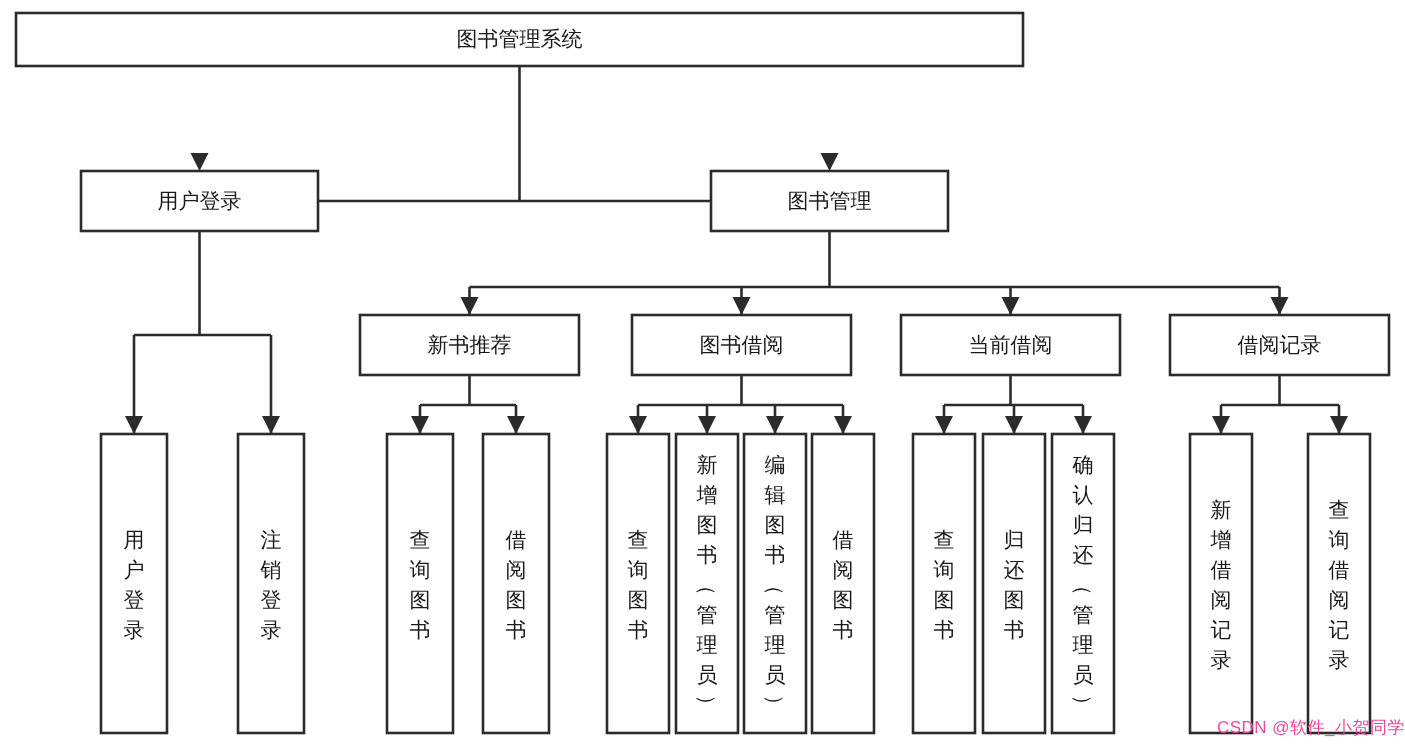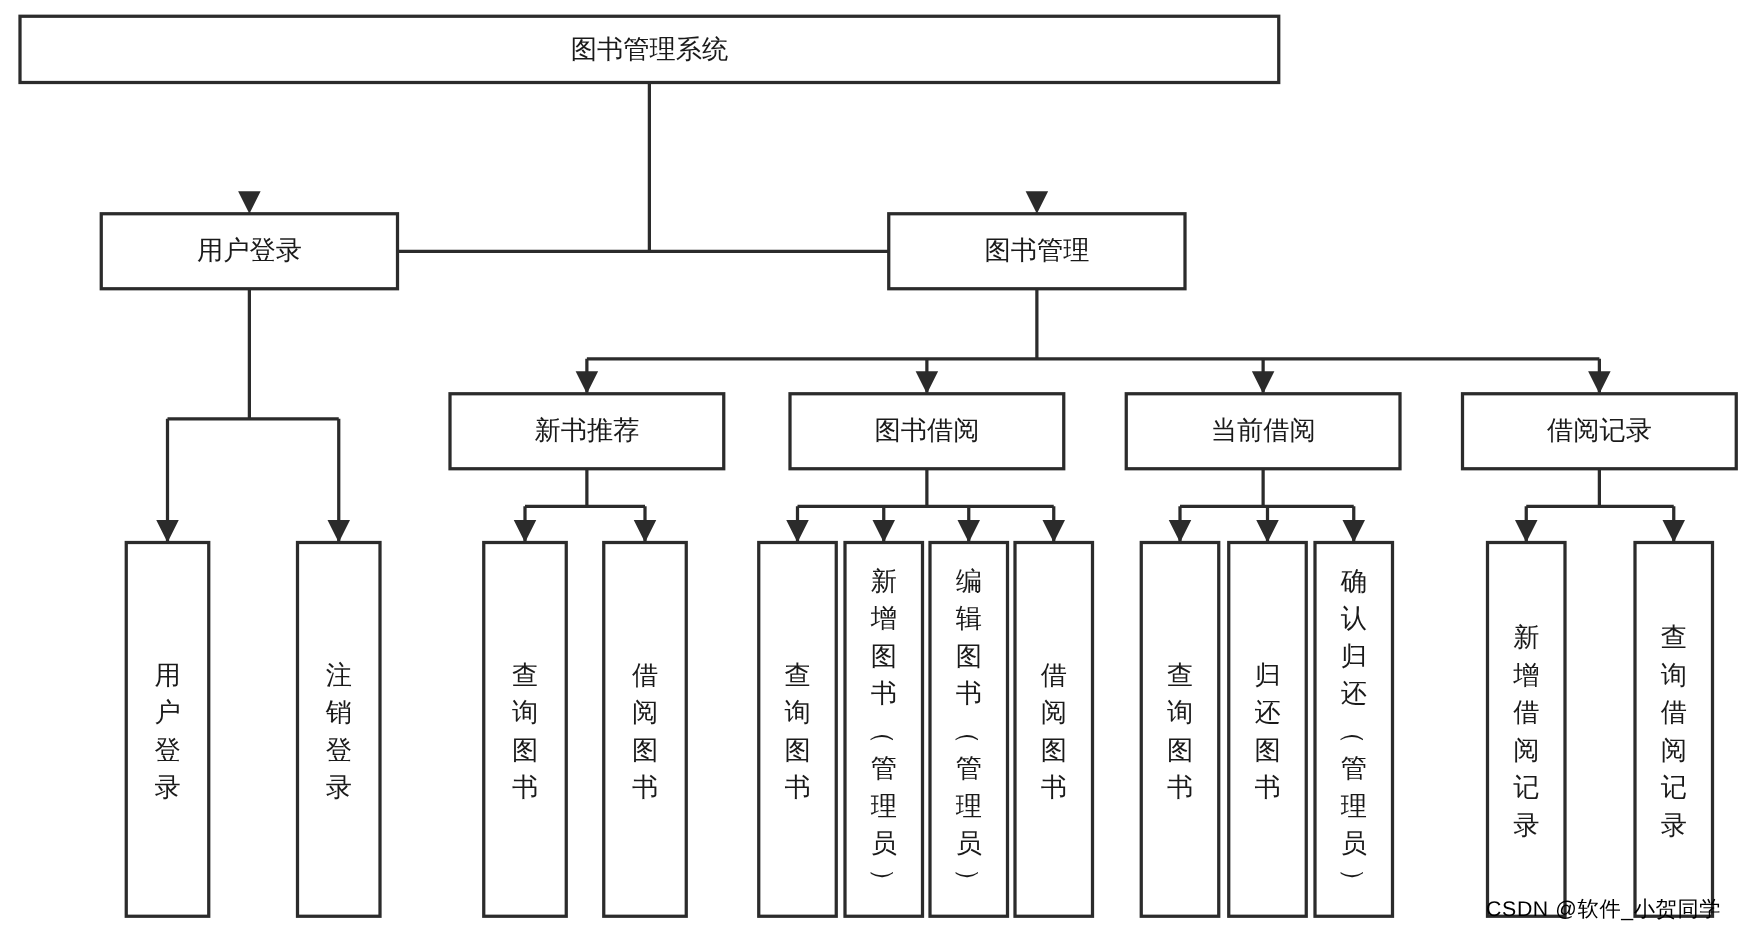--- a/index.html
+++ b/index.html
@@ -41,25 +41,25 @@
     stroke: #2b2b2b;
     stroke-width: 2.6;
     fill: none;
   }
   .arrow-head {
     fill: #2b2b2b;
     stroke: none;
   }
   .watermark {
     position: absolute;
-    right: 28px;
+    right: 0;
     bottom: 8px;
     font-family: "Liberation Sans", "DejaVu Sans", sans-serif;
     font-size: 17px;
-    color: #000000;
+    color: #ec4899;
     letter-spacing: 0.5px;
     white-space: nowrap;
     pointer-events: none;
   }
 </style>
 </head>
 <body>
 
 <svg id="diagram" viewBox="0 0 1405 747" xmlns="http://www.w3.org/2000/svg">
 

